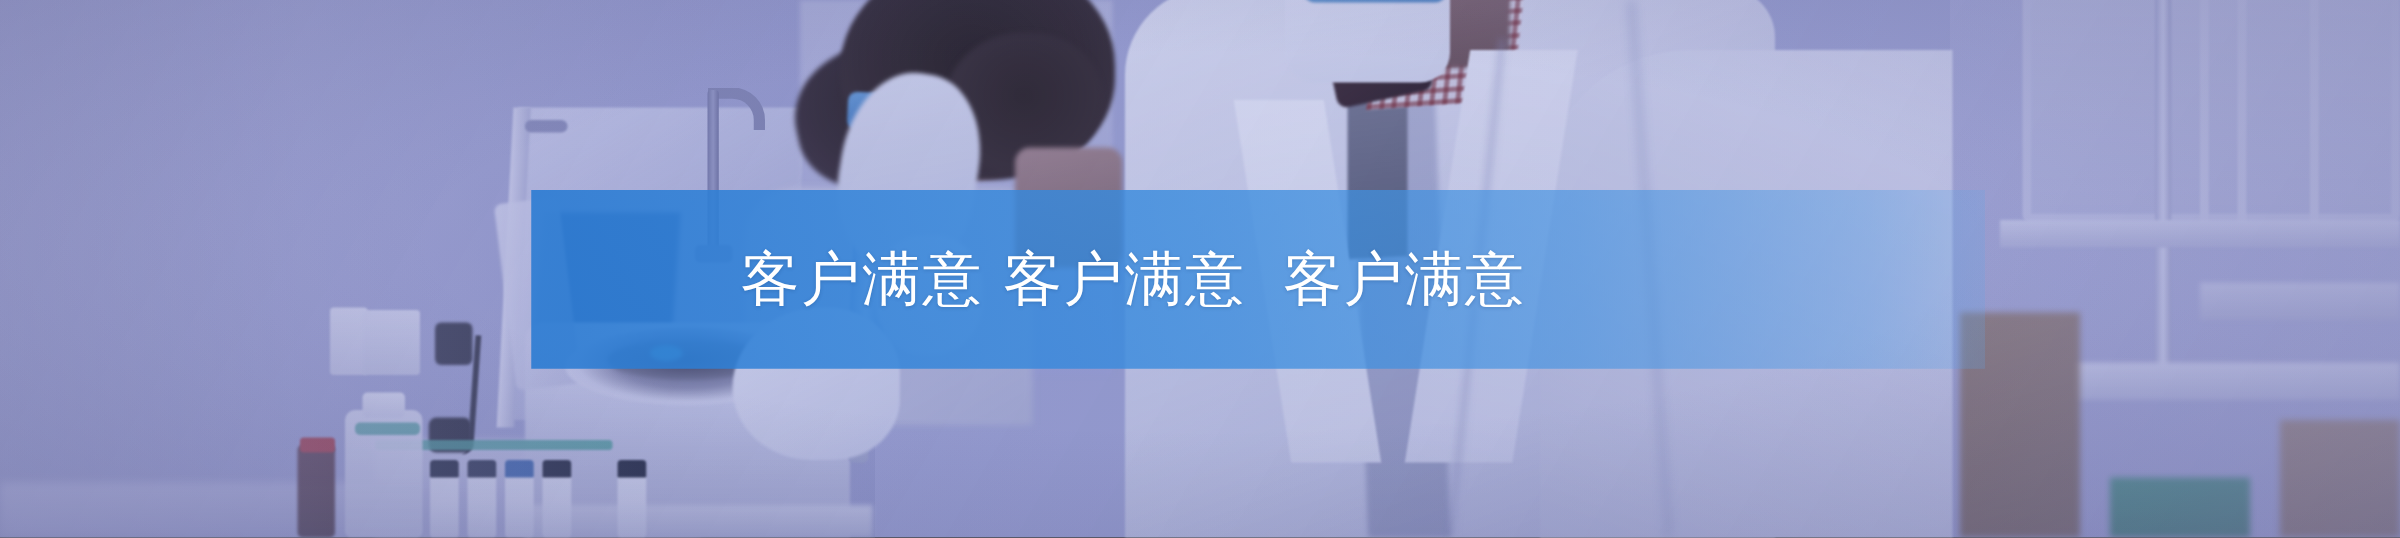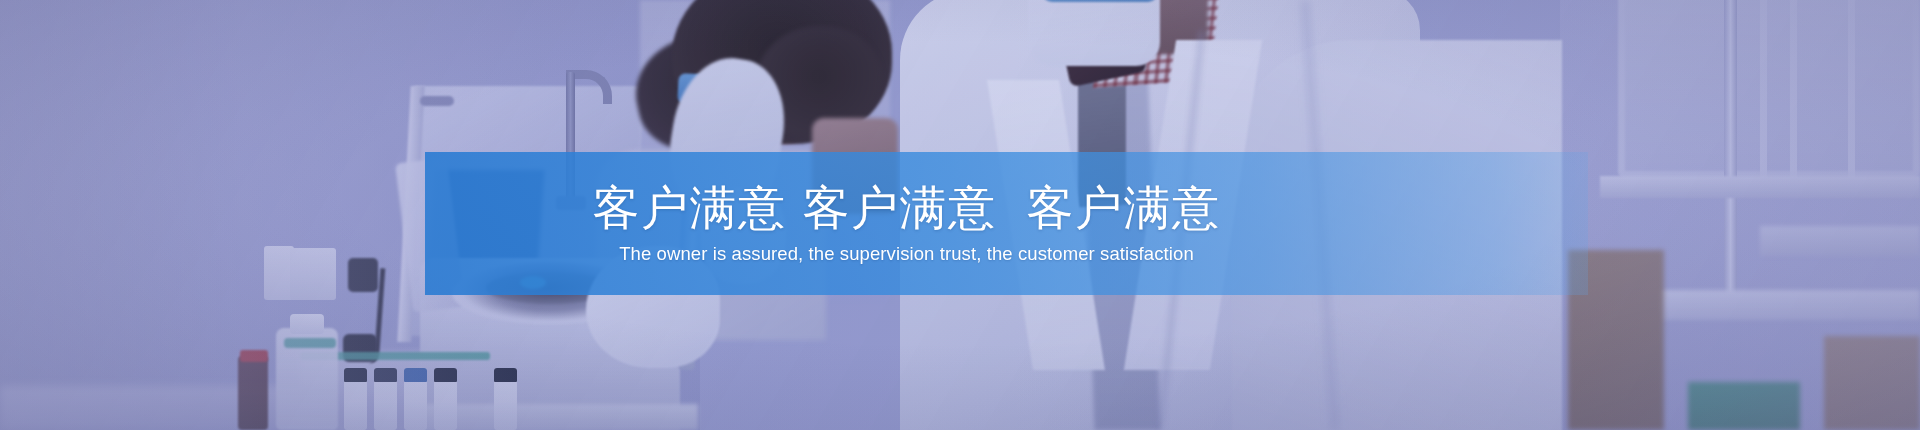--- a/index.html
+++ b/index.html
@@ -533,16 +533,15 @@
     <div class="grade2"></div>
     <div class="vignette"></div>
   </div>
 
   <div class="overlay-bar"></div>
 
   <div class="overlay-text">
     <div class="headline">
       <span>客户满意</span><span class="gap"></span><span>客户满意</span><span class="gap" style="width:30px"></span><span>客户满意</span>
     </div>
-    <div class="subline">The owner is assured, the supervision trust, the customer satisfaction</div>
   </div>
 
 </div>
 
 </body></html>

